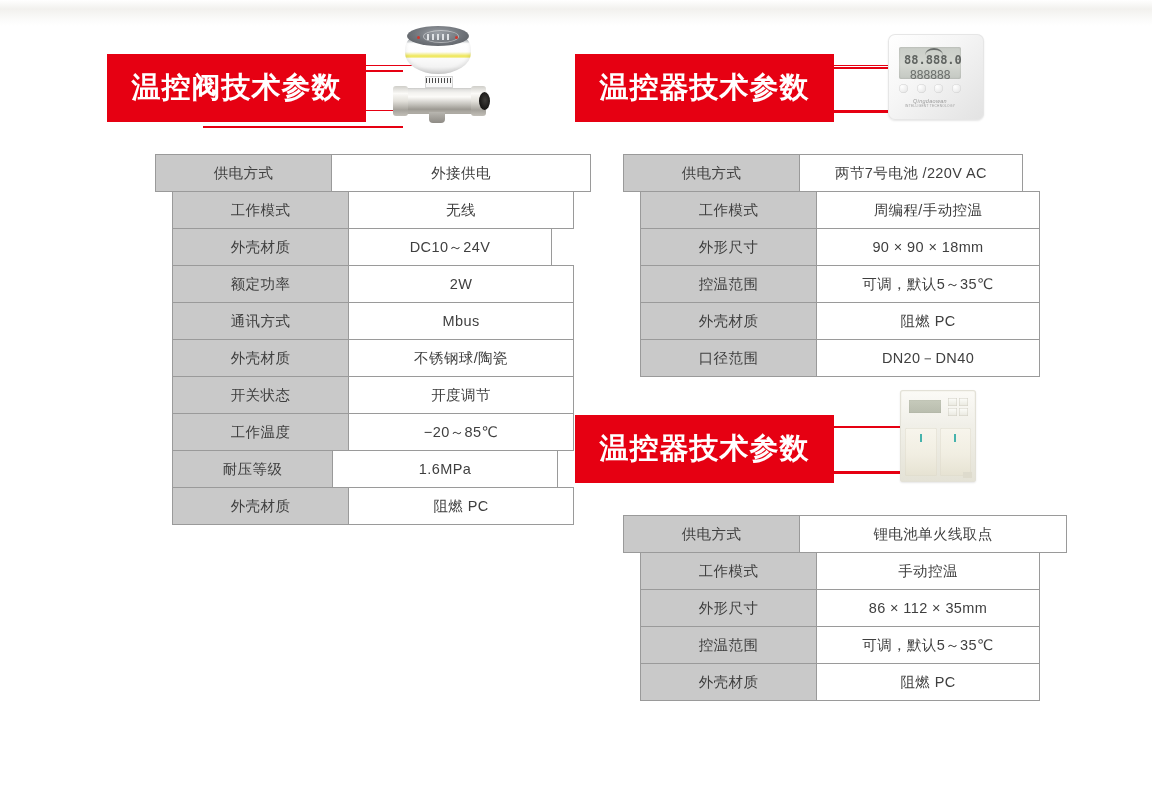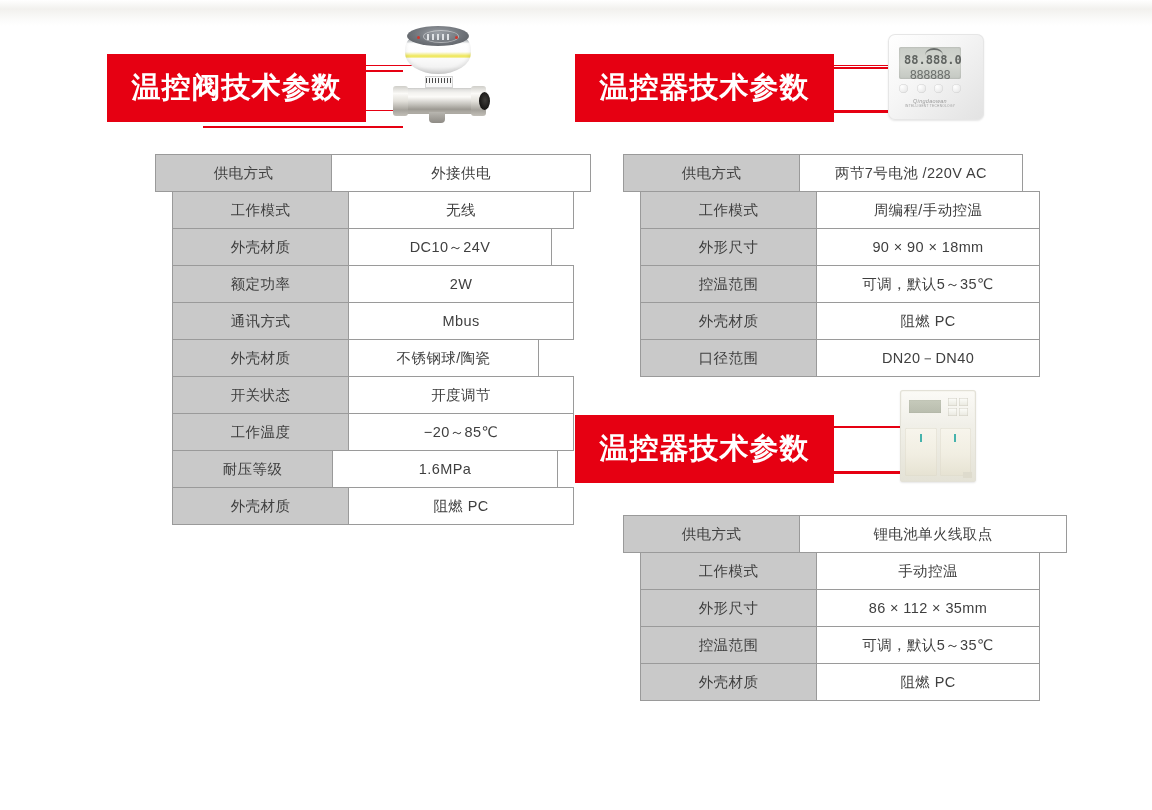--- a/index.html
+++ b/index.html
@@ -337,21 +337,21 @@
       <tr class="spec-row">
         <td class="cell cell-key" style="width:176px">额定功率</td>
         <td class="cell cell-val" style="width:226px">2W</td>
       </tr>
       <tr class="spec-row">
         <td class="cell cell-key" style="width:176px">通讯方式</td>
         <td class="cell cell-val" style="width:226px">Mbus</td>
       </tr>
       <tr class="spec-row">
         <td class="cell cell-key" style="width:176px">外壳材质</td>
-        <td class="cell cell-val" style="width:191px">不锈钢球/陶瓷</td>
+        <td class="cell cell-val" style="width:226px">不锈钢球/陶瓷</td>
       </tr>
       <tr class="spec-row">
         <td class="cell cell-key" style="width:176px">开关状态</td>
         <td class="cell cell-val" style="width:226px">开度调节</td>
       </tr>
       <tr class="spec-row">
         <td class="cell cell-key" style="width:176px">工作温度</td>
         <td class="cell cell-val" style="width:226px">−20～85℃</td>
       </tr>
       <tr class="spec-row">

